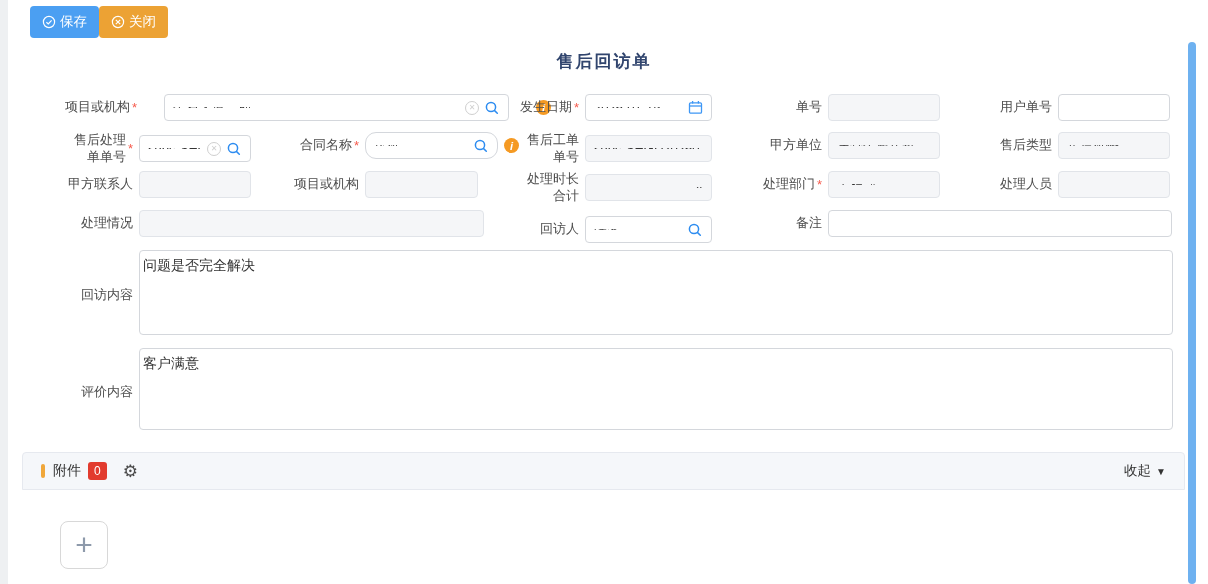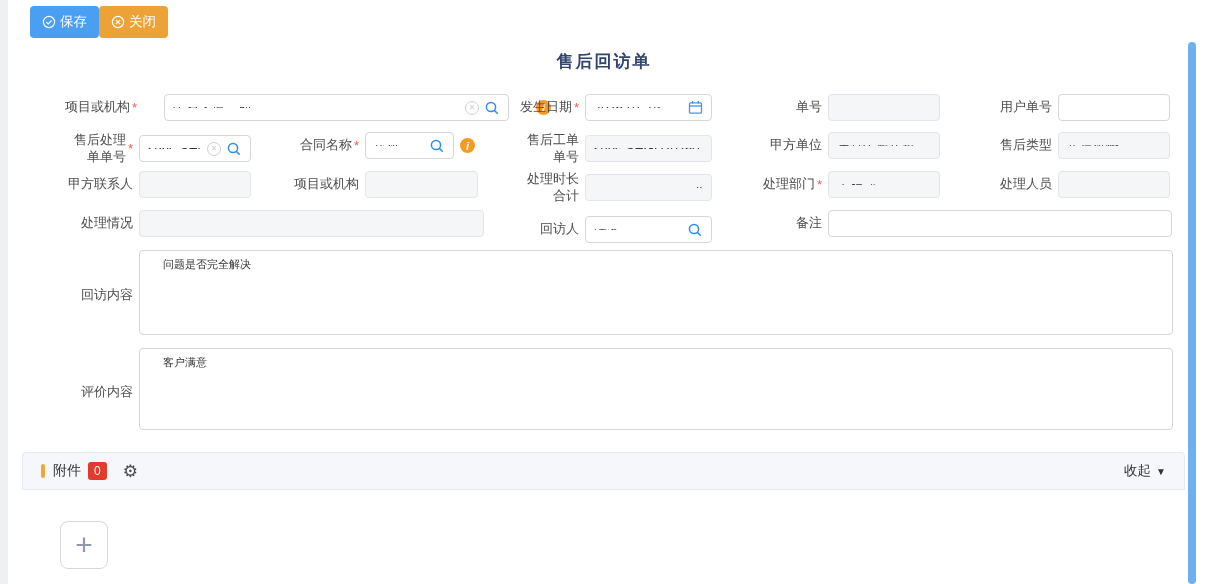--- a/index.html
+++ b/index.html
@@ -17,21 +17,21 @@
   .f { position:absolute; display:flex; align-items:center; }
   .f.top { align-items:center; }
   .lblbox { display:flex; justify-content:flex-end; align-items:center; flex:none; padding-right:6px; }
   .f.top .lblbox { align-items:flex-start; padding-top:6px; }
   .lbl { font-size:13px; color:#4d4d4d; text-align:right; white-space:pre-line; line-height:1.3; }
   .req { color:#f65b4d; font-size:13px; margin-left:2px; align-self:center; }
   .ibox { display:flex; align-items:center; border:1px solid #d4d7dc; border-radius:4px; background:#fff; height:27px; padding:12px 8px; gap:5px; flex:none; }
   .ibox input { border:none; outline:none; flex:1; min-width:0; font-size:13px; color:#333; background:transparent; font-family:inherit; height:100%; }
   .ro { background:#f5f6f8; border-color:#e1e4e9; }
   .num input { text-align:right; }
-  .tarea { border:1px solid #d4d7dc; border-radius:4px; font-size:11px; color:#333; padding:6px 23px; resize:none; font-family:inherit; outline:none; background:#fff; flex:none; }
+  .tarea { border:1px solid #d4d7dc; border-radius:4px; font-size:14px; color:#333; padding:6px 3px; resize:none; font-family:inherit; outline:none; background:#fff; flex:none; }
   
   .icn { flex:none; display:flex; align-items:center; justify-content:center; }
   .clear-icn { width:14px; height:14px; border:1px solid #cfcfcf; border-radius:50%; color:#cfcfcf; font-size:8px; line-height:1; cursor:pointer; }
   .info-icn { width:15px; height:15px; border-radius:50%; background:#f59a23; color:#fff; font-size:11px; font-weight:bold; font-style:italic; margin-left:6px; cursor:pointer; }
   
   .attach { position:absolute; left:22px; top:452px; width:1163px; }
   .attach-head { height:38px; background:#f5f7fa; border:1px solid #e6e9ef; border-radius:4px 4px 0 0; display:flex; align-items:center; padding:0 18px; }
   .accent-bar { width:4px; height:14px; border-radius:2px; background:#f0a73a; margin-right:8px; }
   .attach-title { font-size:14px; color:#333; }
   .badge { margin-left:7px; background:#e23b2e; color:#fff; font-size:12px; padding:1.5px 6px; border-radius:3px; line-height:1.2; }
@@ -145,21 +145,21 @@
           </svg>
       </span>
     </div>
   </div>
 
   <div class="f" style="left:280px;top:132px;">
     <div class="lblbox" style="width:85px;">
       <span class="lbl">合同名称</span>
       <span class="req">*</span>
     </div>
-    <div class="ibox" style="width:89px;">
+    <div class="ibox" style="width:133px;border-radius:11px;">
       <input value="运维" style="">
       <span class="icn">
         <svg width="16" height="16" viewBox="0 0 16 16">
             <circle cx="7" cy="7" r="4.6" fill="none" stroke="#2d8cf0" stroke-width="1.5"></circle>
             <line x1="10.6" y1="10.6" x2="13.3" y2="13.3" stroke="#2d8cf0" stroke-width="1.5" stroke-linecap="round"></line>
           </svg>
       </span>
     </div>
     <span class="icn info-icn">
         <span>i</span>

